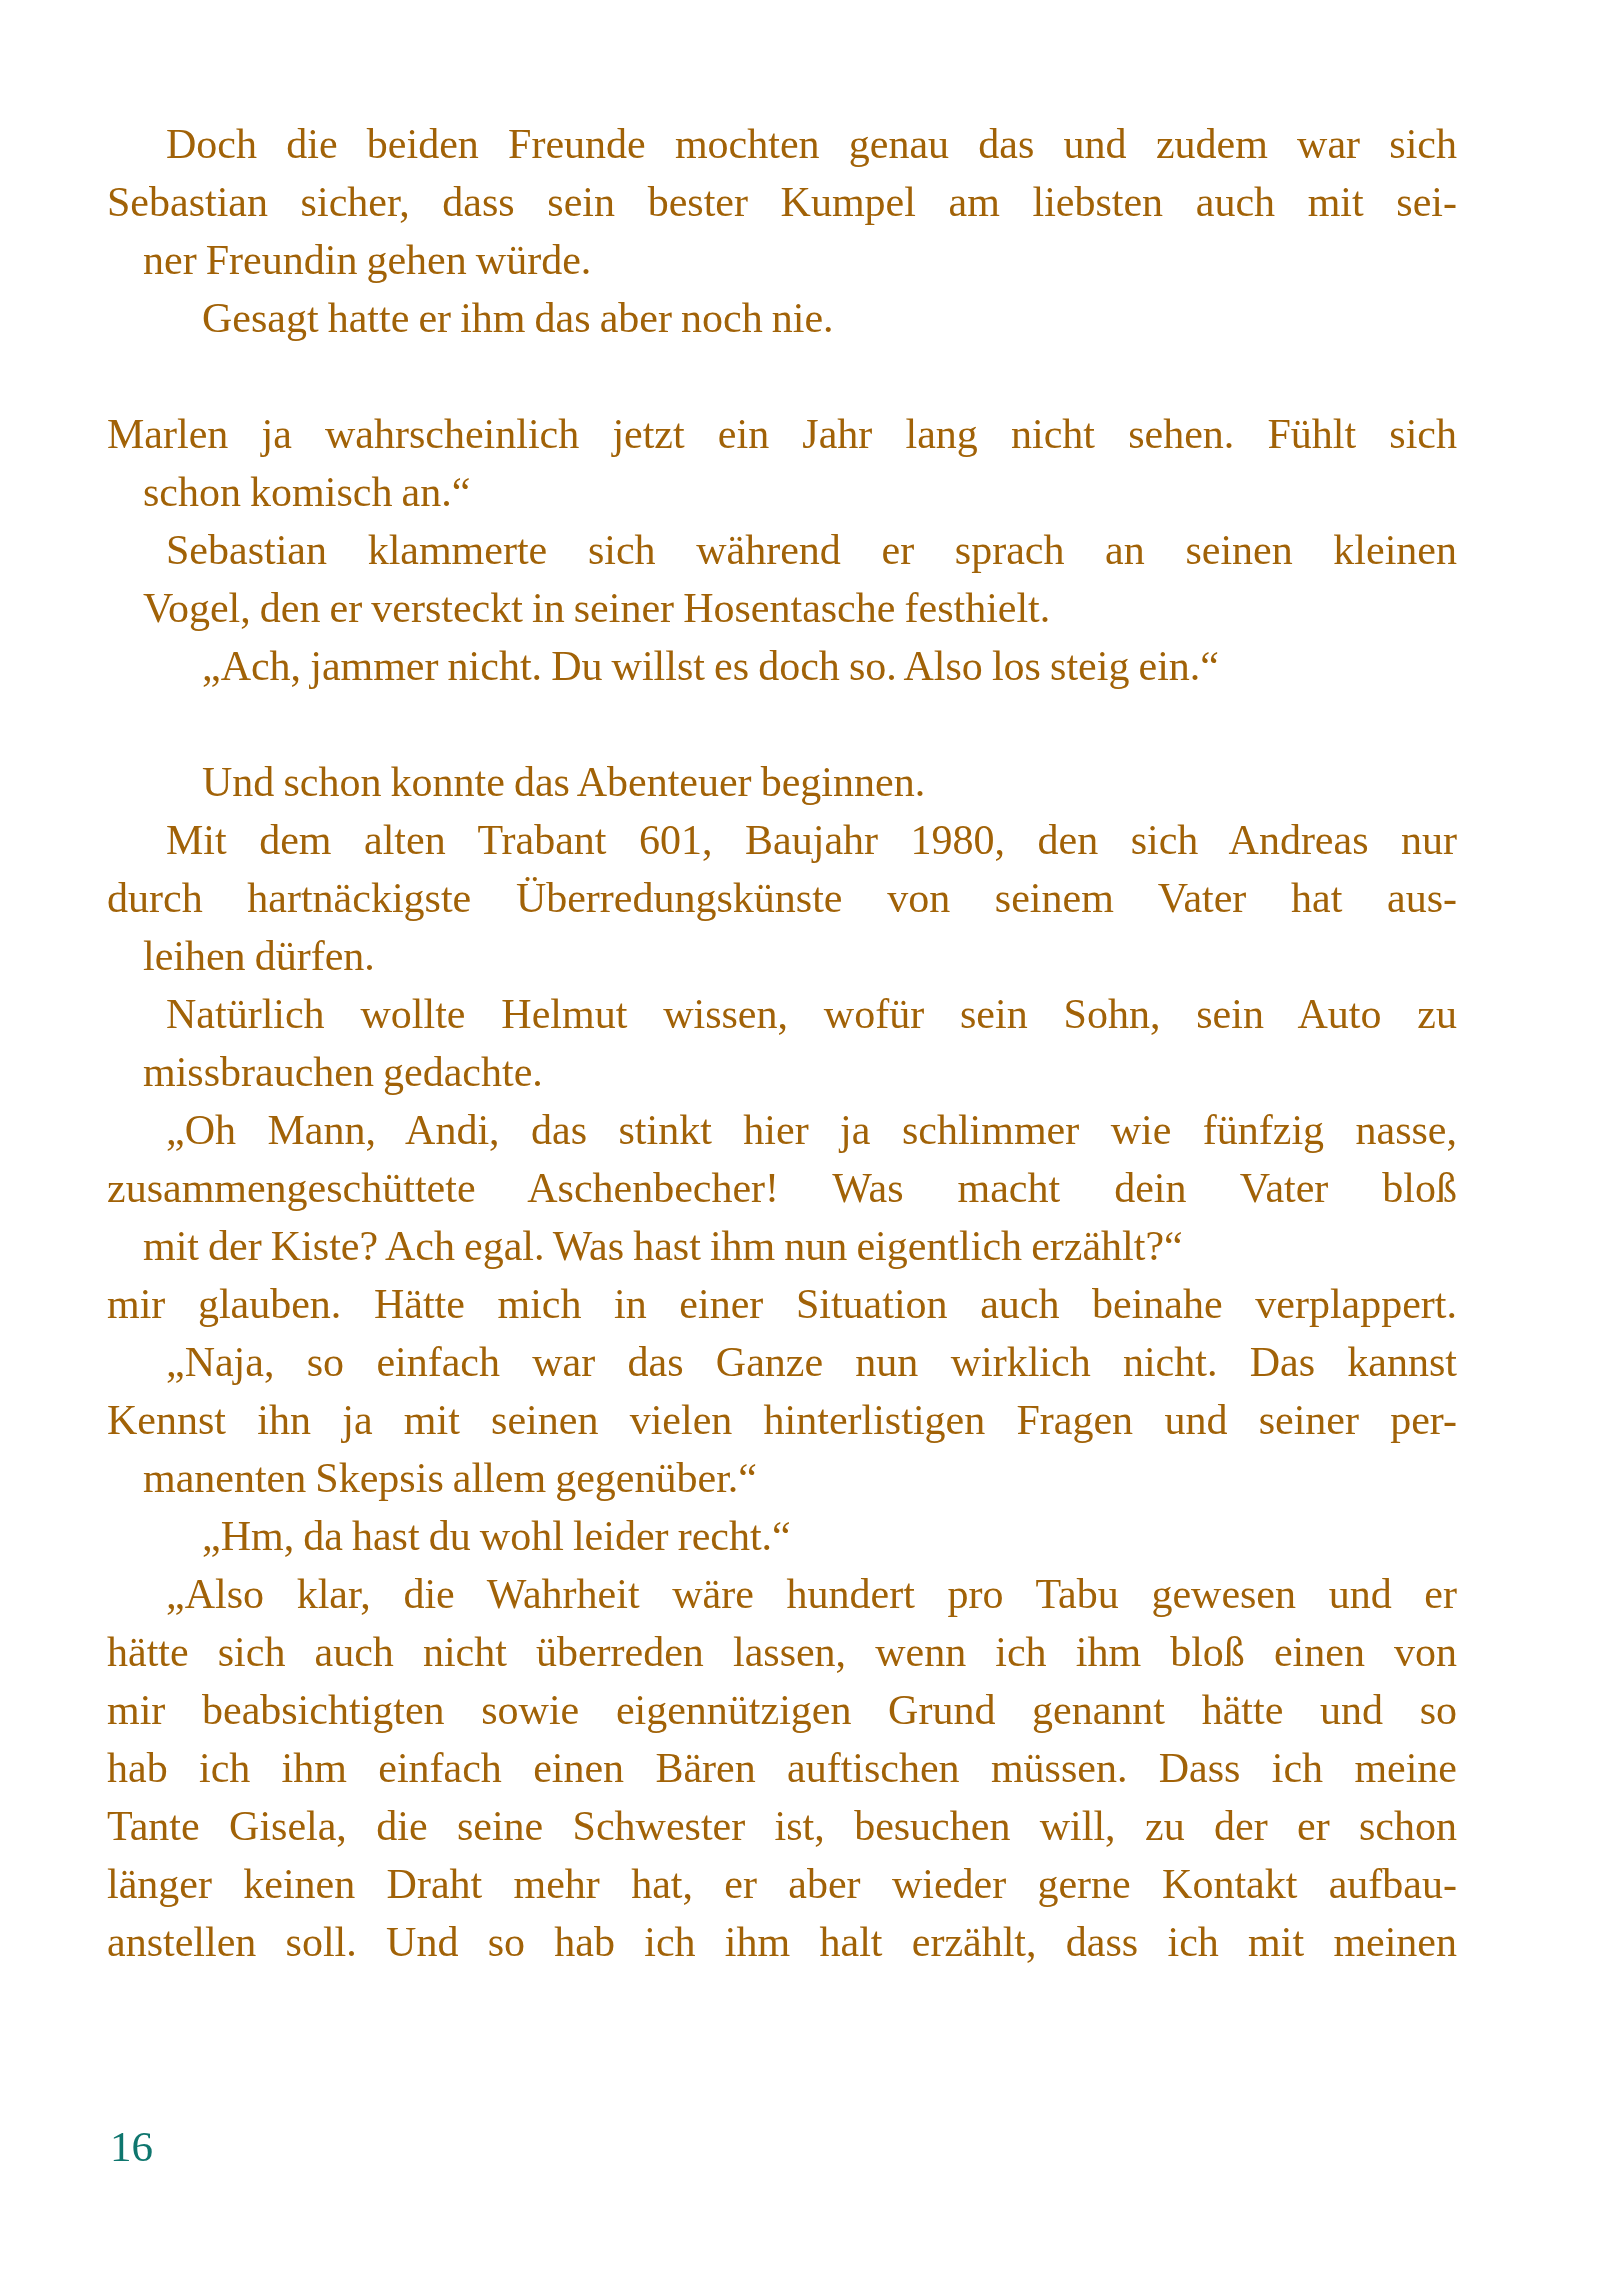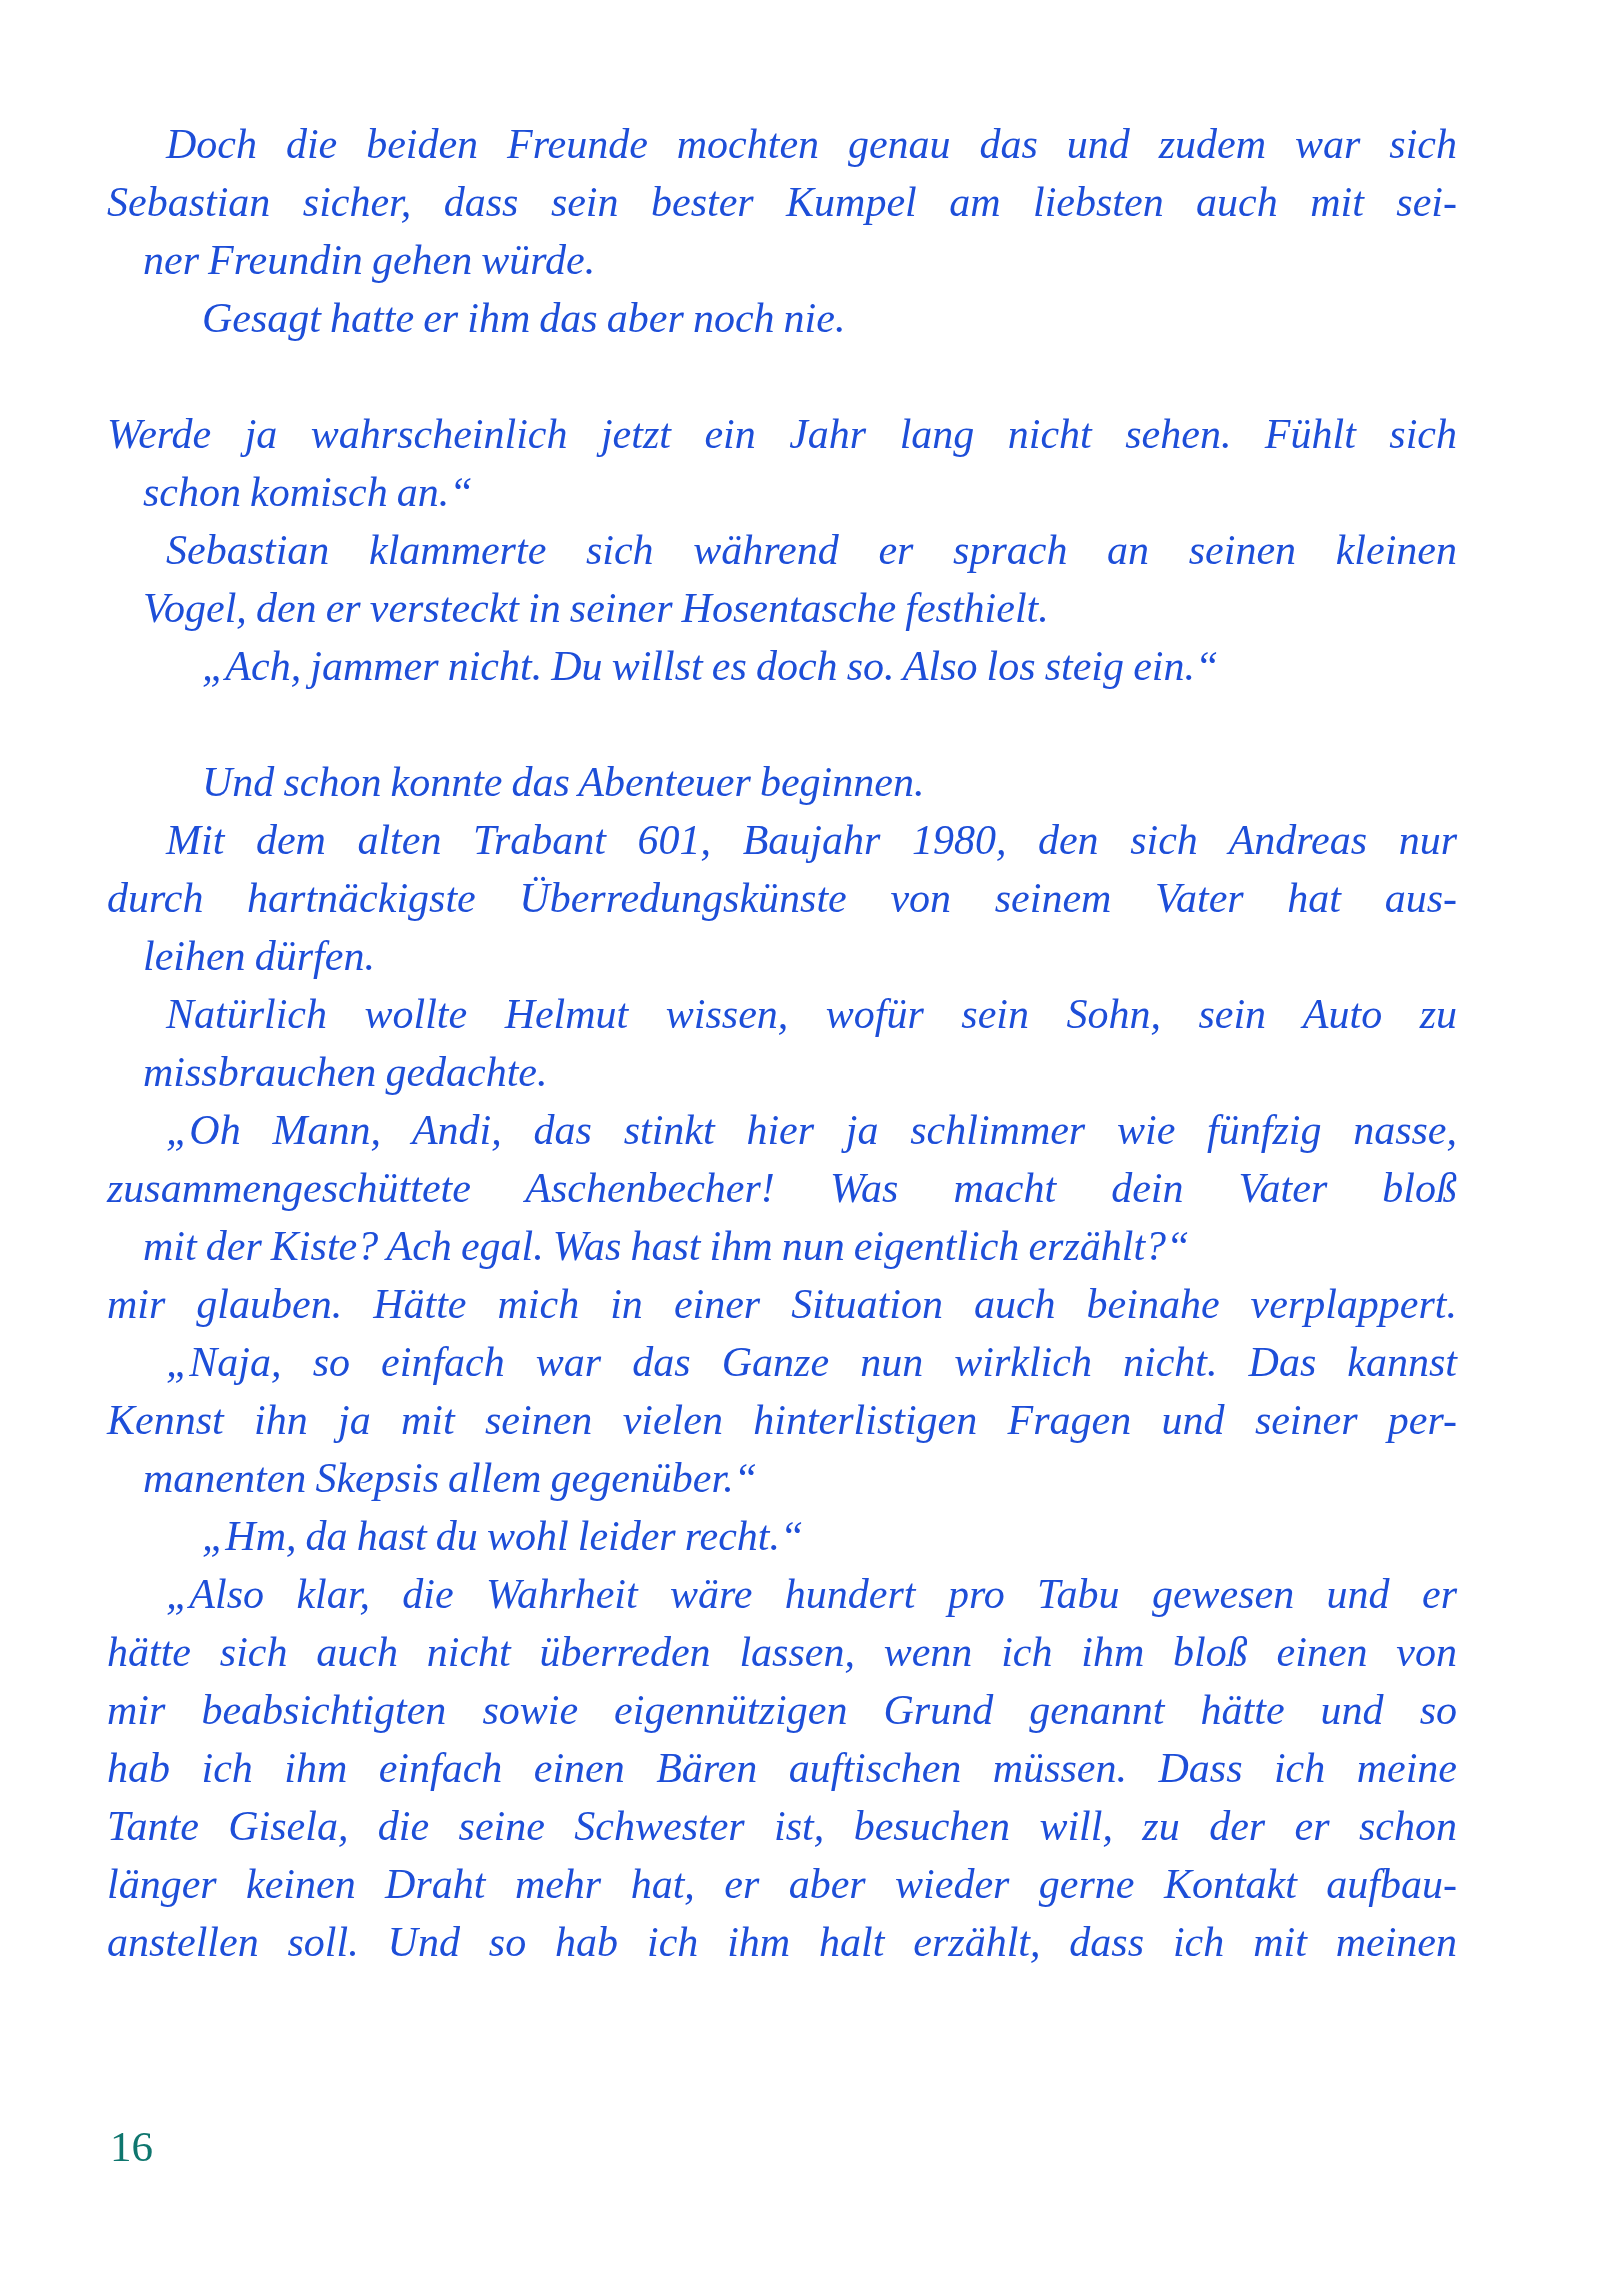--- a/index.html
+++ b/index.html
@@ -19,25 +19,24 @@
     left: 0; top: 0;
     width: 1618px;
     height: 2295px;
     background: #ffffff;
   }
   .text-block {
     position: absolute;
     left: 107px;
     top: 115px;
     width: 1350px;
-    color: #1d4ed8;
+    color: #a16207;
     font-size: 42px;
     line-height: 58px;
     word-spacing: -1.4px;
-    font-style: italic;
   }
   .line {
     text-align: justify;
     text-align-last: justify;
   }
   .line.last {
     text-align: left;
     text-align-last: left;
     margin-left: 36px;
   }
@@ -64,21 +63,21 @@
       <div>
         <div class="line indent">Doch die beiden Freunde mochten genau das und zudem war sich</div>
         <div class="line">Sebastian sicher, dass sein bester Kumpel am liebsten auch mit sei-</div>
         <div class="line last">ner Freundin gehen würde.</div>
       </div>
       <div>
         <div class="line indent last">Gesagt hatte er ihm das aber noch nie.</div>
       </div>
       <div class="gap"></div>
       <div>
-        <div class="line">Werde ja wahrscheinlich jetzt ein Jahr lang nicht sehen. Fühlt sich</div>
+        <div class="line">Marlen ja wahrscheinlich jetzt ein Jahr lang nicht sehen. Fühlt sich</div>
         <div class="line last">schon komisch an.“</div>
       </div>
       <div>
         <div class="line indent">Sebastian klammerte sich während er sprach an seinen kleinen</div>
         <div class="line last">Vogel, den er versteckt in seiner Hosentasche festhielt.</div>
       </div>
       <div>
         <div class="line indent last">„Ach, jammer nicht. Du willst es doch so. Also los steig ein.“</div>
       </div>
       <div class="gap"></div>

